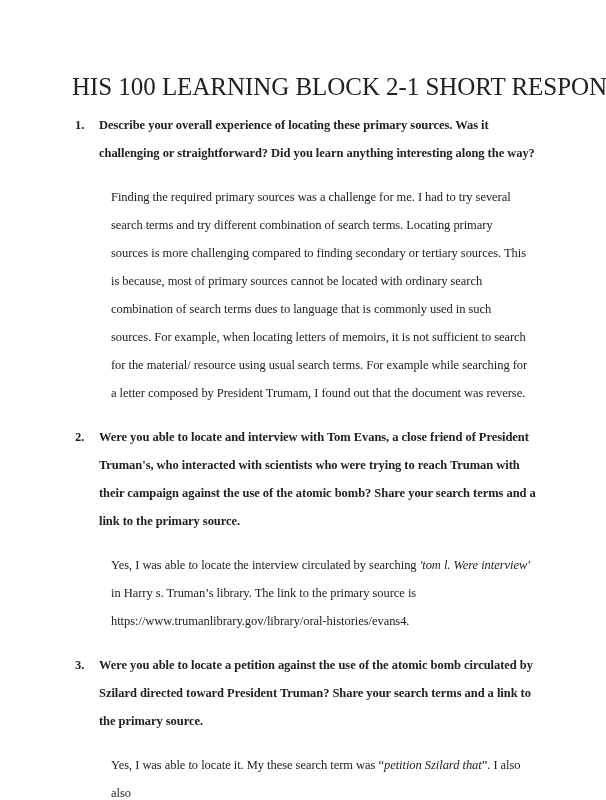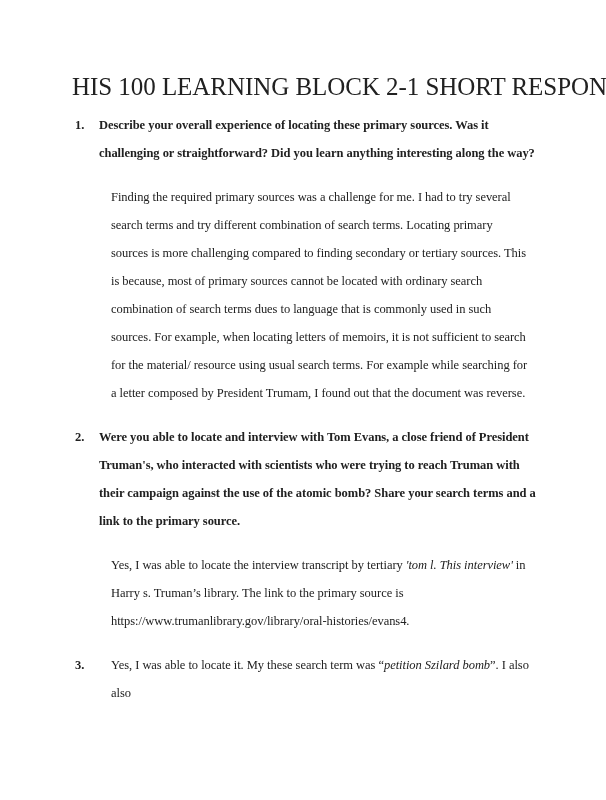--- a/index.html
+++ b/index.html
@@ -60,21 +60,22 @@
   <div id="items-container">
   <div class="item">
     <span class="item-number">1.</span>
     <p class="question">Describe your overall experience of locating these primary sources. Was it challenging or straightforward? Did you learn anything interesting along the way?</p>
     <p class="answer"><span>Finding the required primary sources was a challenge for me. I had to try several search terms and try different combination of search terms. Locating primary sources is more challenging compared to finding secondary or tertiary sources. This is because, most of primary sources cannot be located with ordinary search combination of search terms dues to language that is commonly used in such sources. For example, when locating letters of memoirs, it is not sufficient to search for the material/ resource using usual search terms. For example while searching for a letter composed by President Trumam, I found out that the document was reverse.</span></p>
   </div>
 
   <div class="item">
     <span class="item-number">2.</span>
     <p class="question">Were you able to locate and interview with Tom Evans, a close friend of President Truman's, who interacted with scientists who were trying to reach Truman with their campaign against the use of the atomic bomb? Share your search terms and a link to the primary source.</p>
-    <p class="answer"><span>Yes, I was able to locate the interview transcript by tertiary </span><span class="seg-italic">'tom l. This interview'</span><span> in Harry s. Truman’s library. The link to the primary source is https://www.trumanlibrary.gov/library/oral-histories/evans4.</span></p>
+    <p class="answer"><span>Yes, I was able to locate the interview circulated by searching </span><span class="seg-italic">'tom l. Were interview'</span><span> in Harry s. Truman’s library. The link to the primary source is https://www.trumanlibrary.gov/library/oral-histories/evans4.</span></p>
   </div>
 
   <div class="item">
     <span class="item-number">3.</span>
-    <p class="answer"><span>Yes, I was able to locate it. My these search term was “</span><span class="seg-italic">petition Szilard bomb</span><span>”. I also also</span></p>
+    <p class="question">Were you able to locate a petition against the use of the atomic bomb circulated by Szilard directed toward President Truman? Share your search terms and a link to the primary source.</p>
+    <p class="answer"><span>Yes, I was able to locate it. My these search term was “</span><span class="seg-italic">petition Szilard that</span><span>”. I also also</span></p>
   </div>
 </div>
 </div>
 
 </body></html>

